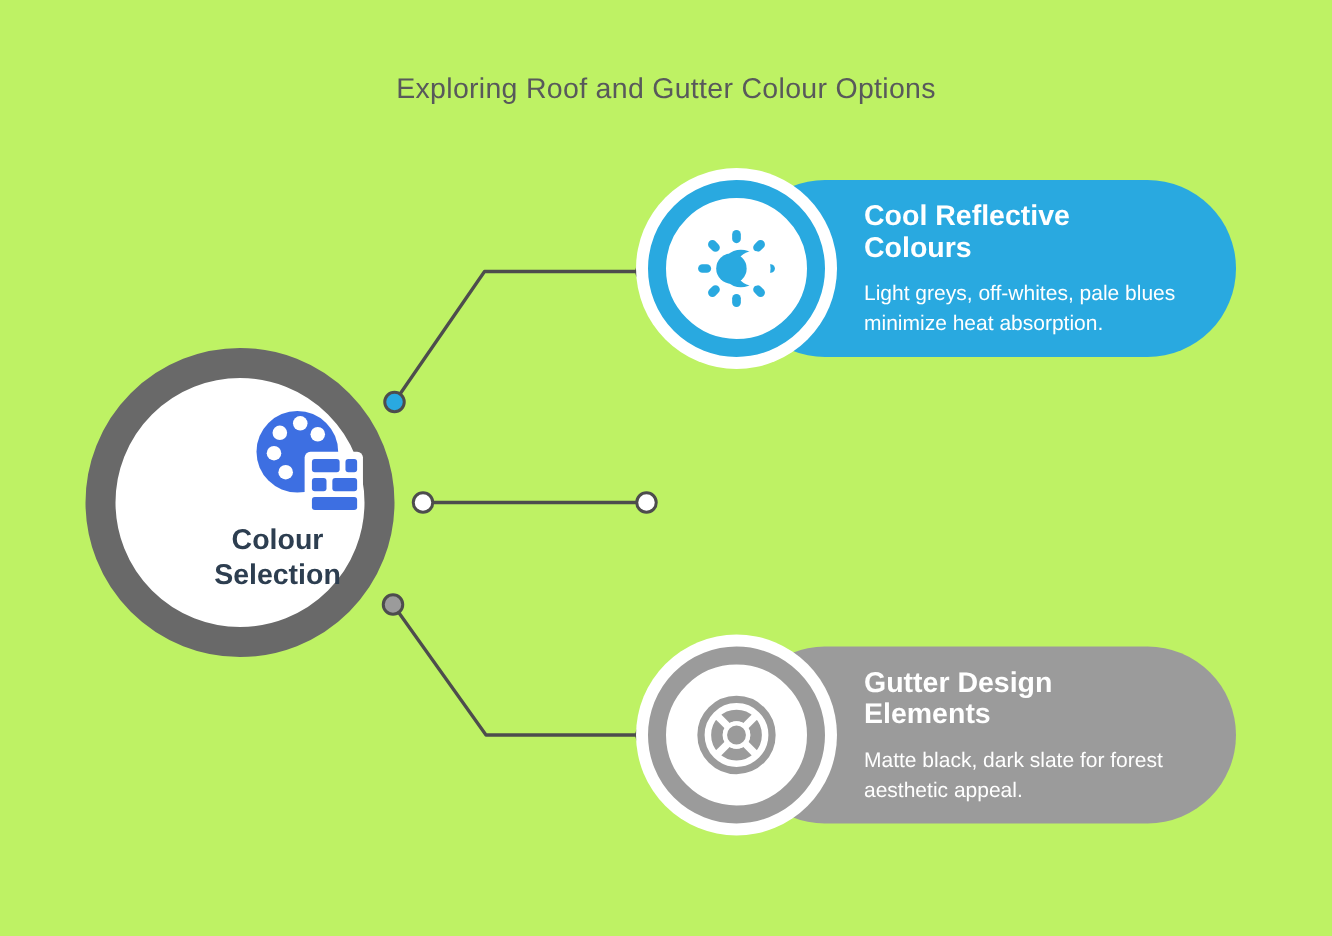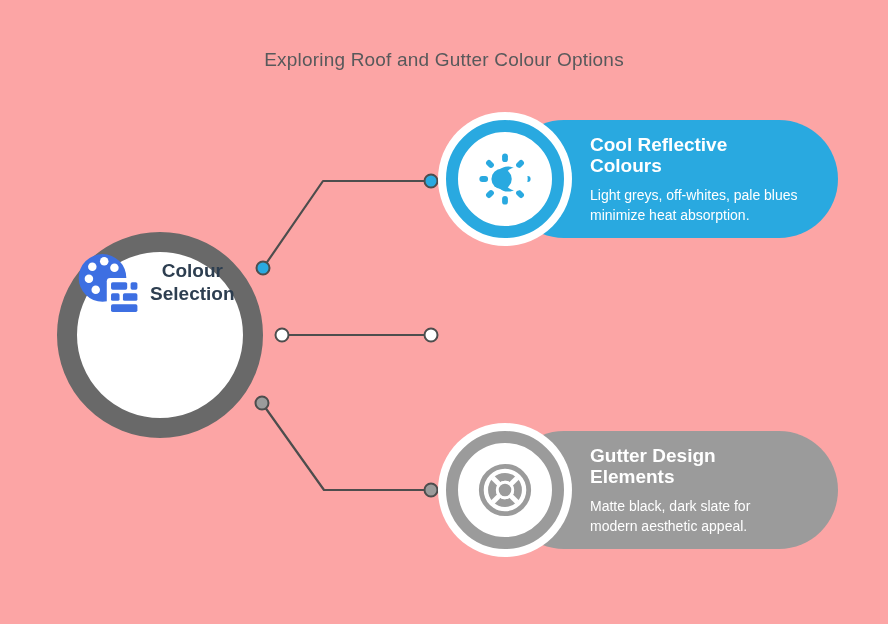--- a/index.html
+++ b/index.html
@@ -1,37 +1,37 @@
 <!DOCTYPE html>
 <html><head>
 <meta charset="utf-8">
 <style>
   html,body{margin:0;padding:0;background:#ffffff;}
   .stage{
-    position:relative;width:888px;height:624px;background:#fca5a5;overflow:hidden;
+    position:relative;width:888px;height:624px;background:#bef264;overflow:hidden;
     font-family:"Liberation Sans", sans-serif;
   }
   .page-title{
     position:absolute;top:49px;left:0;width:100%;margin:0;
     text-align:center;font-size:19px;font-weight:normal;color:#58595b;letter-spacing:.2px;
   }
   .connectors{position:absolute;left:0;top:0;z-index:1;}
   
   .center-node{
     position:absolute;left:57px;top:232px;width:206px;height:206px;box-sizing:border-box;
     border:20px solid #696969;border-radius:50%;background:#ffffff;z-index:2;
-    display:flex;flex-direction:row;align-items:flex-start;justify-content:center;
+    display:flex;flex-direction:column;align-items:flex-end;justify-content:center;
   }
   .center-icon{width:74px;height:70px;color:#3d6fe2;margin-top:-4px;}
   .center-label{
     width:116px;margin-top:7px;text-align:center;
     font-size:19px;line-height:23px;font-weight:bold;color:#2d3e50;
   }
   
-  .card{position:absolute;left:446px;width:392px;height:120px;z-index:2;}
+  .card{position:absolute;left:432px;width:392px;height:120px;z-index:2;}
   .pill{
     position:absolute;left:59px;top:0;width:333px;height:118px;box-sizing:border-box;
     border-radius:59px;background:var(--c);color:#ffffff;
     display:flex;flex-direction:column;justify-content:center;
     padding:0 40px 0 85px;
   }
   .card-title{font-size:19px;line-height:21px;font-weight:bold;max-width:212px;margin-bottom:9px;}
   .card-desc{font-size:14px;line-height:20px;font-weight:normal;max-width:212px;}
   .badge{
     position:absolute;left:0;top:0;width:118px;height:118px;box-sizing:border-box;
@@ -107,21 +107,21 @@
         <circle cx="41.5" cy="30" r="12" fill="#ffffff"></circle>
         <circle cx="26.5" cy="30" r="10.5" fill="currentColor"></circle>
       </svg>
     </div>
   </div>
 
 
   <div class="card" style="top: 431px; --c: #9b9b9b;">
     <div class="pill">
       <div class="card-title">Gutter Design Elements</div>
-      <div class="card-desc">Matte black, dark slate for modern aesthetic appeal.</div>
+      <div class="card-desc">Matte black, dark slate for forest aesthetic appeal.</div>
     </div>
     <div class="badge">
       <svg viewBox="0 0 60 60">
         <circle cx="30" cy="30" r="24.5" fill="none" stroke="currentColor" stroke-width="5"></circle>
         <circle cx="30" cy="30" r="13.5" fill="none" stroke="currentColor" stroke-width="8"></circle>
         <g stroke="#ffffff" stroke-width="5">
           <line x1="17.3" y1="17.3" x2="25.8" y2="25.8"></line>
           <line x1="42.7" y1="17.3" x2="34.2" y2="25.8"></line>
           <line x1="17.3" y1="42.7" x2="25.8" y2="34.2"></line>
           <line x1="42.7" y1="42.7" x2="34.2" y2="34.2"></line>

